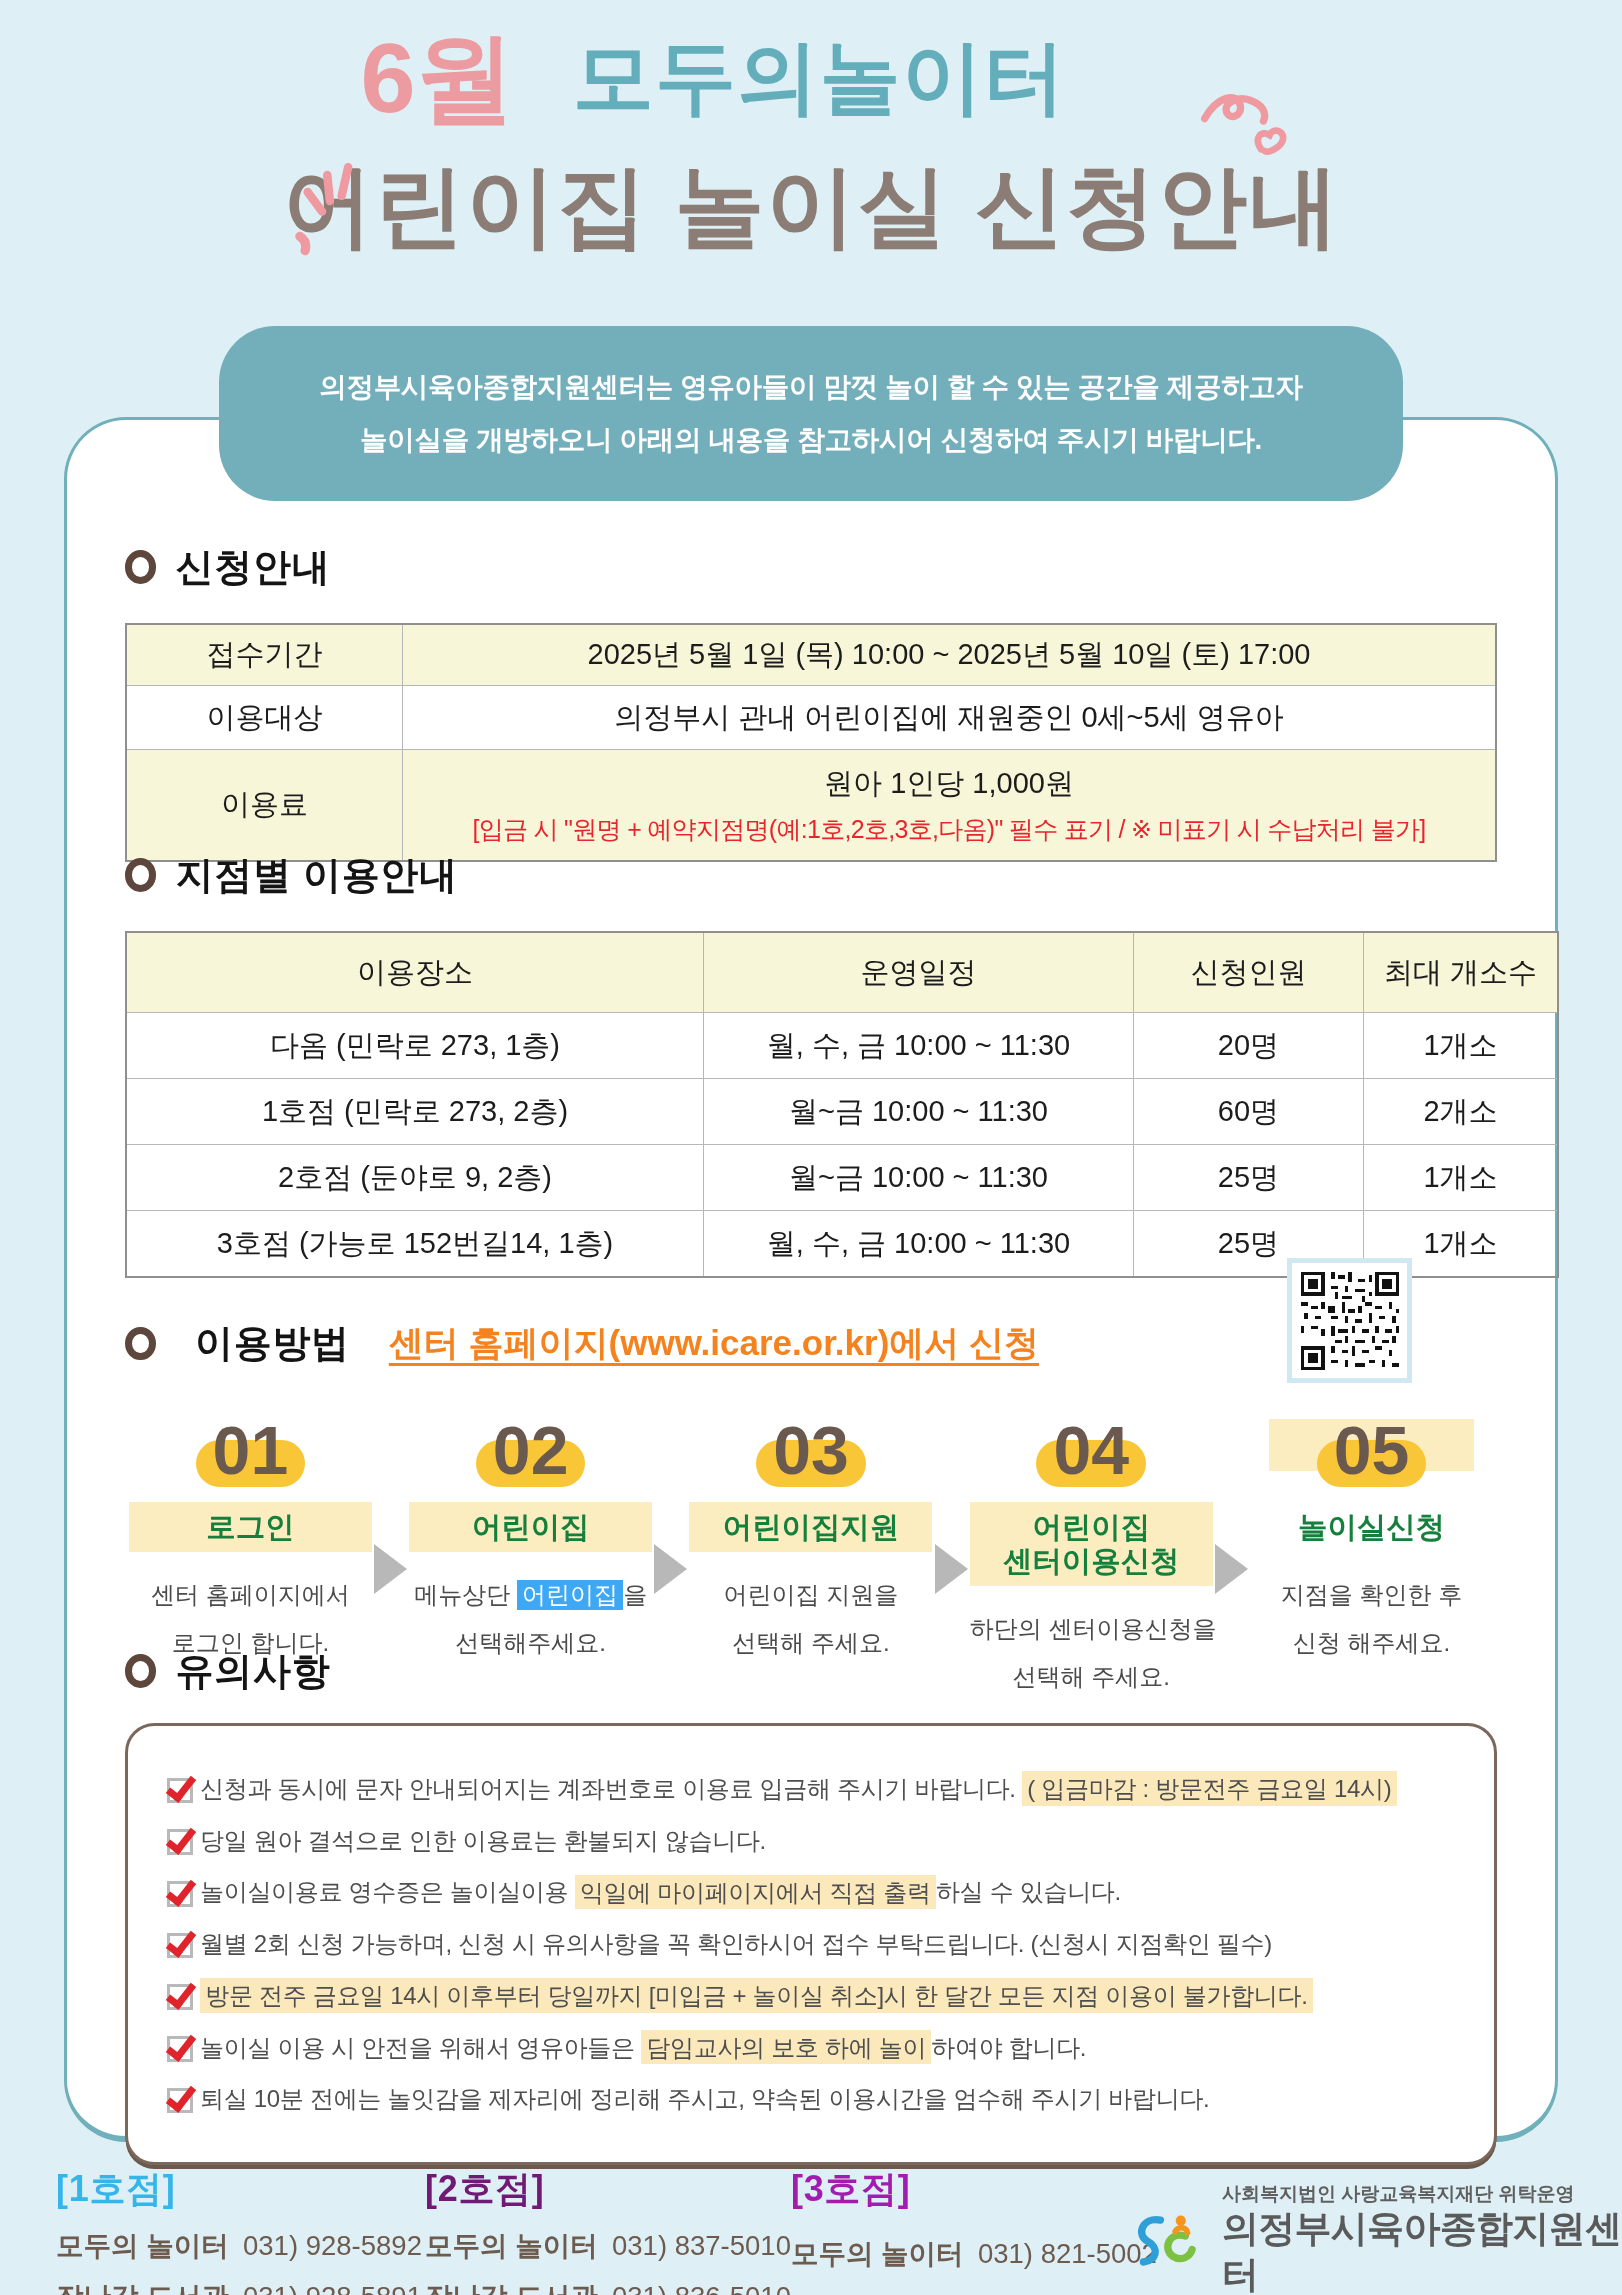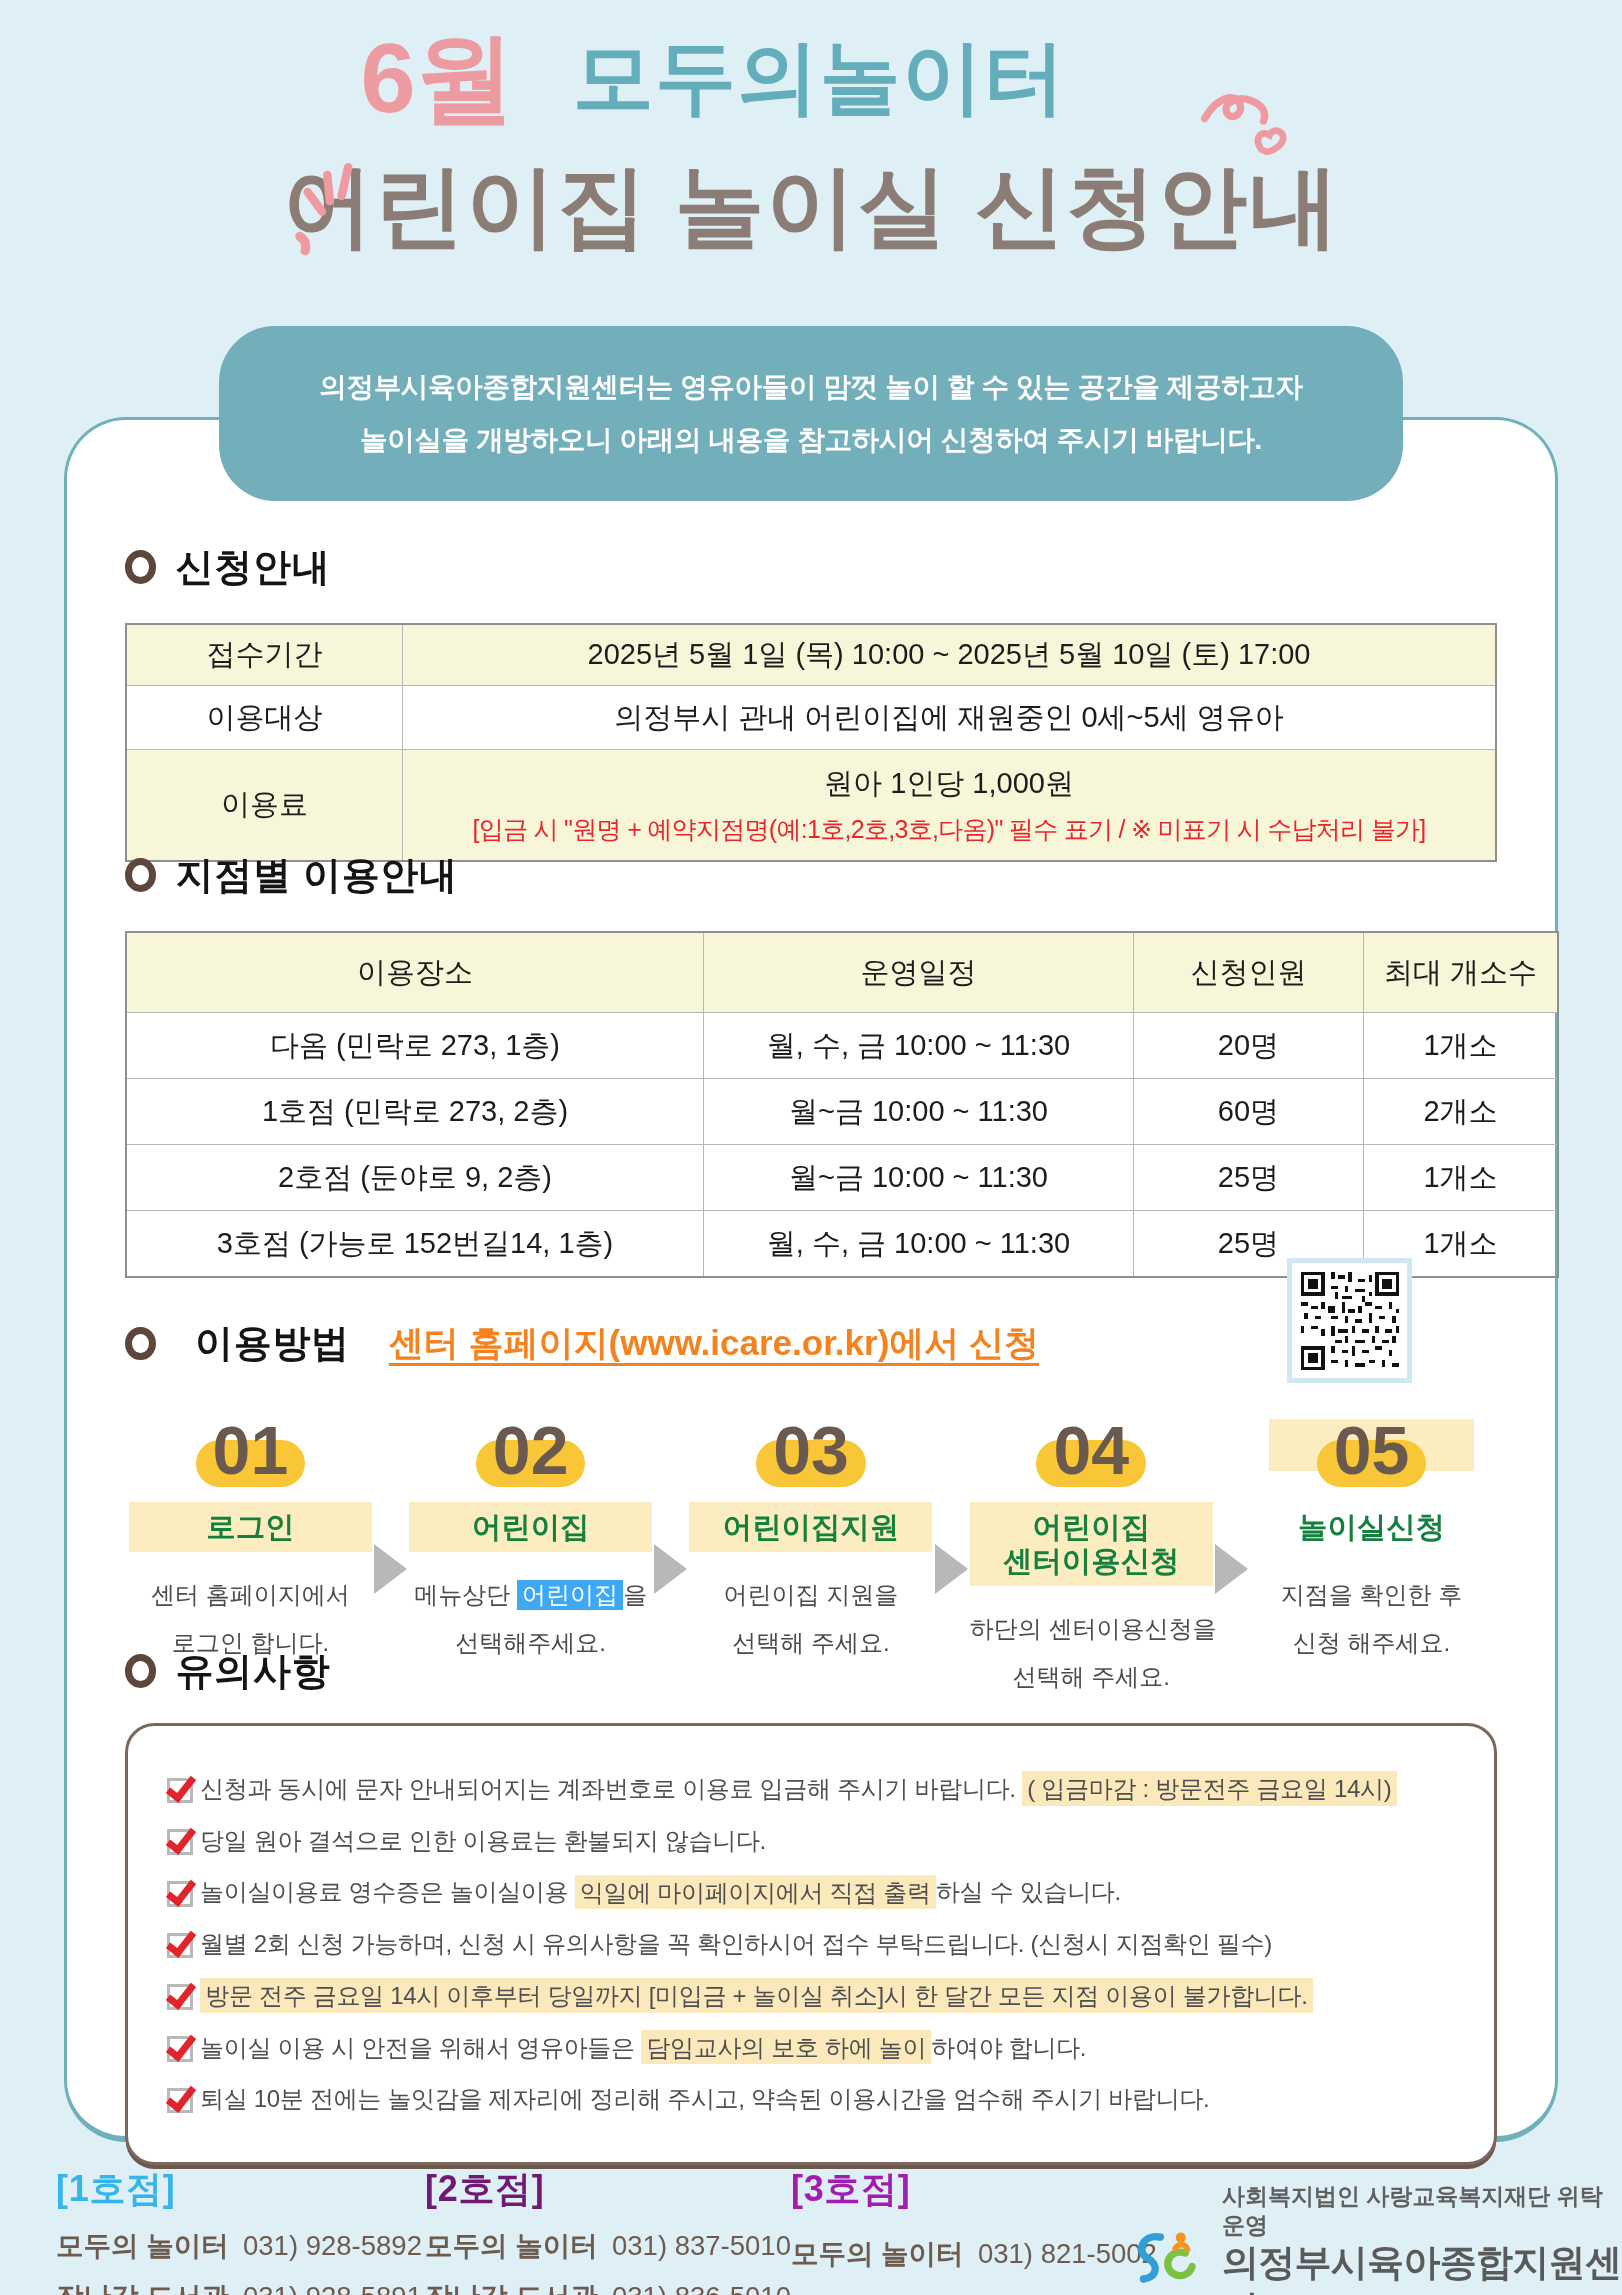--- a/index.html
+++ b/index.html
@@ -79,21 +79,21 @@
   .footer{position:absolute;left:56px;top:2165px;display:flex;align-items:flex-start;}
   .fb{width:400px;}
   .fb2{width:374px;} .fb3{width:340px;}
   .fb-label{font-size:36px;font-weight:800;letter-spacing:0.7px;}
   .fb1 .fb-label{color:#35b5ea;} .fb2 .fb-label{color:#701a75;} .fb3 .fb-label{color:#a21caf;}
   .fb-line{margin-top:14.4px;font-size:27.5px;color:#6d5b4f;white-space:nowrap;}
   .fb3 .fb-line{margin-top:22px;}
   .fb-name{font-weight:800;margin-right:14.4px;}
   .org{display:flex;align-items:center;gap:11.8px;margin-top:17px;}
   .org-text{line-height:1.25;}
-  .org-tag{font-size:23px;font-weight:700;color:#5f5f5f;}
+  .org-tag{font-size:19px;font-weight:700;color:#5f5f5f;}
   .org-name{font-size:37px;font-weight:600;color:#5a5a5a;letter-spacing:-0.7px;}
 
   .sec-apply{top:124px;} .sec-branch{top:432px;} .sec-method{top:898px;} .sec-notice{top:1228px;}
 </style>
 </head>
 <body>
 
 <div id="page">
 
   <div class="hero">

